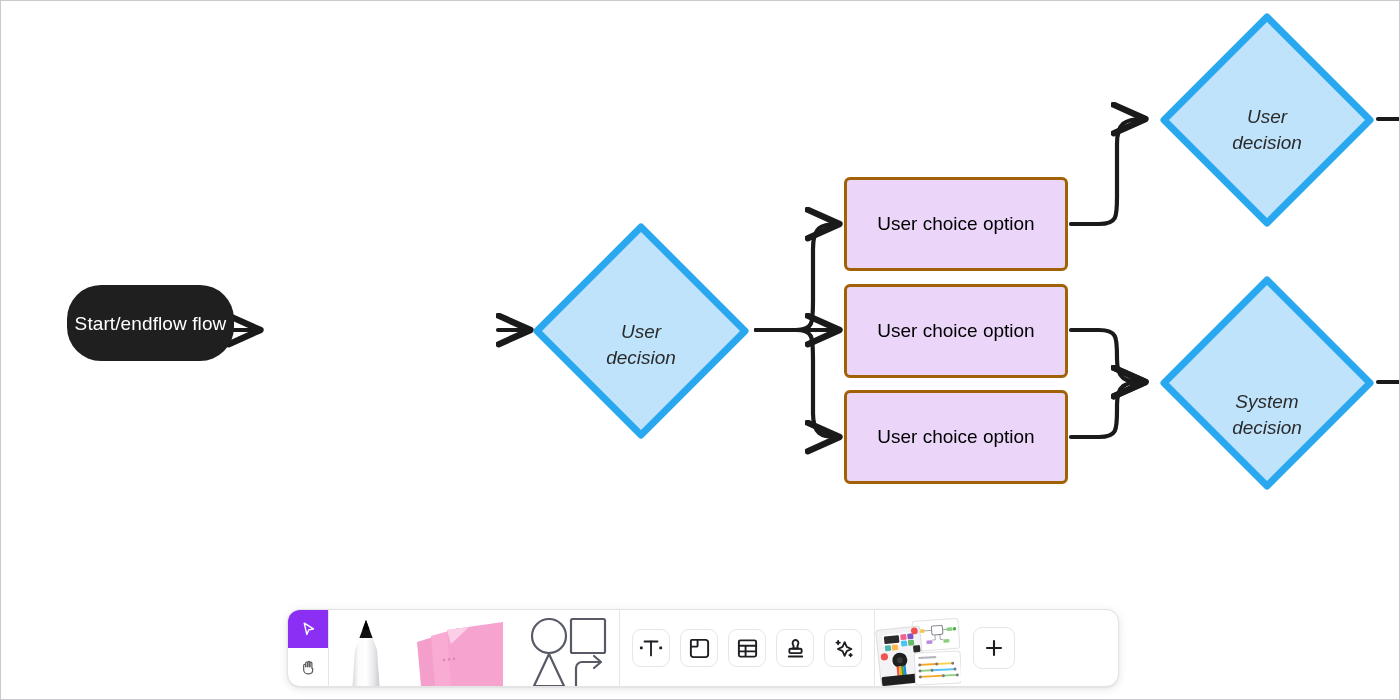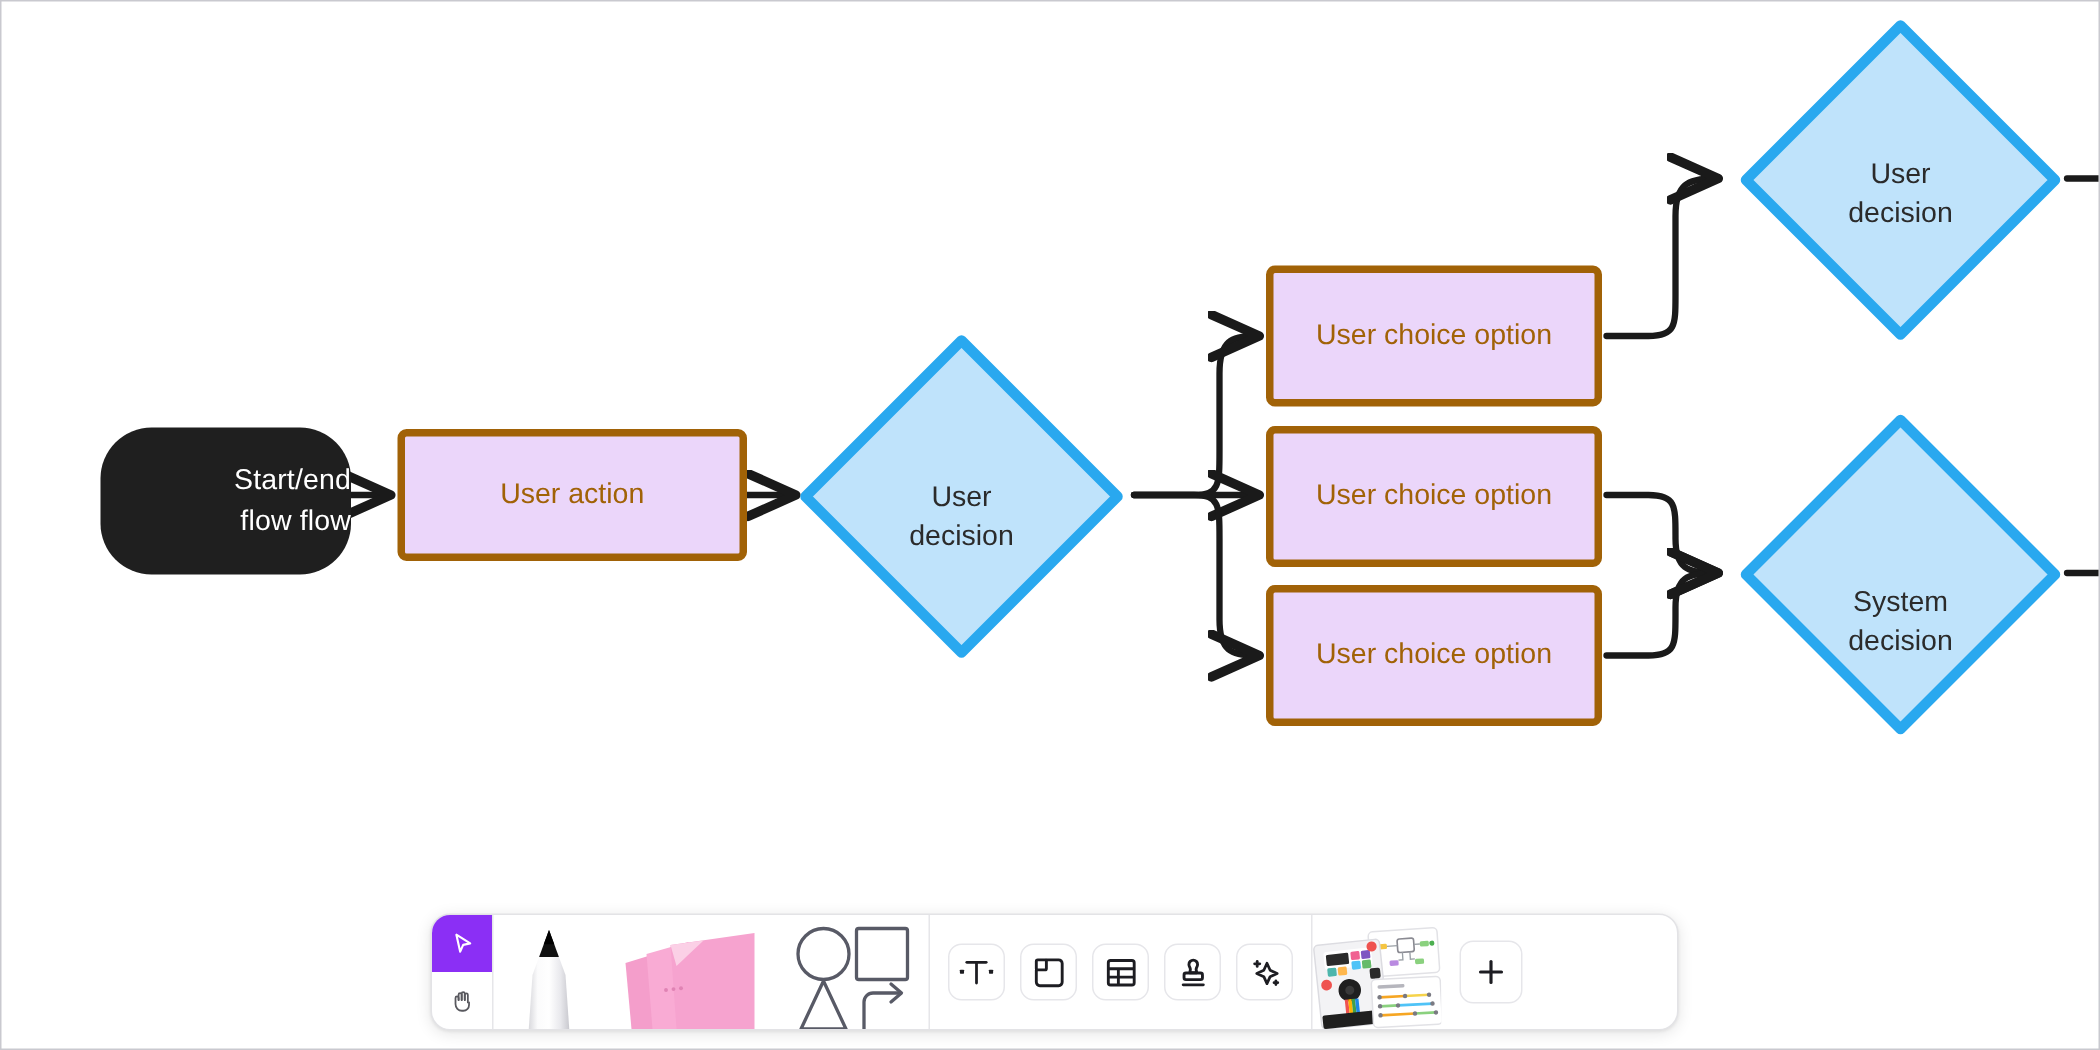--- a/index.html
+++ b/index.html
@@ -24,26 +24,26 @@
   .node { position: absolute; display: flex; align-items: center; justify-content: center; text-align: center; }
 
   .node-terminal {
     background: #1f1f1f; color: #ffffff;
     border-radius: 34px;
     font-size: 19px; line-height: 27px;
     letter-spacing: .1px;
   }
   .node-process {
     background: #ebd6fa;
-    border: 5px solid #a16207;
+    border: 3px solid #a16207;
     border-radius: 6px;
-    color: #a16207;
+    color: #000000;
     font-size: 19px; line-height: 26px;
   }
-  .node-decision { background: transparent; }
+  .node-decision { background: transparent; font-style: italic; }
   .node-decision .dia-svg { position: absolute; inset: 0; }
   .node-decision .dia-label {
     position: relative; z-index: 2;
     color: #2b2b2b; font-size: 19px; line-height: 26px;
     width: 100%; text-align: center;
   }
 
   
   #toolbar {
     position: absolute;
@@ -118,28 +118,25 @@
 
         <path d="M1070,436 L1098,436 C1116,436 1116,429 1116,409 L1116,404 C1116,384 1124,381 1142,381"></path>
       </g>
 
       <g fill="none" stroke="#1a1a1a" stroke-width="4.2" stroke-linecap="round">
         <path d="M1377,118 L1400,118"></path>
         <path d="M1377,381 L1400,381"></path>
       </g>
     </svg>
 
-    <div class="node node-terminal" style="left:66px; top:284px; width:167px; height:98px; flex-direction:column;align-items:flex-end;">
+    <div class="node node-terminal" style="left:66px; top:284px; width:167px; height:76px; flex-direction:row;">
       <span>Start/end</span>
       <span>flow flow</span>
     </div>
 
-    <div class="node node-process" style="left:264px; top:285px; width:233px; height:88px;">
-      <span>User action</span>
-    </div>
 
     <div class="node node-decision" style="left:528px; top:218px; width:224px; height:224px; flex-direction:column;">
       <svg class="dia-svg" viewBox="0 0 224 224">
         <path d="M112,8 L216,112 L112,216 L8,112 Z" fill="#bfe3fb" stroke="#29a8ef" stroke-width="7" stroke-linejoin="round"></path>
       </svg>
       <div class="dia-label" style="position:absolute; left:0; right:0; top:100px;">
         <div>User</div>
         <div>decision</div>
       </div>
     </div>

